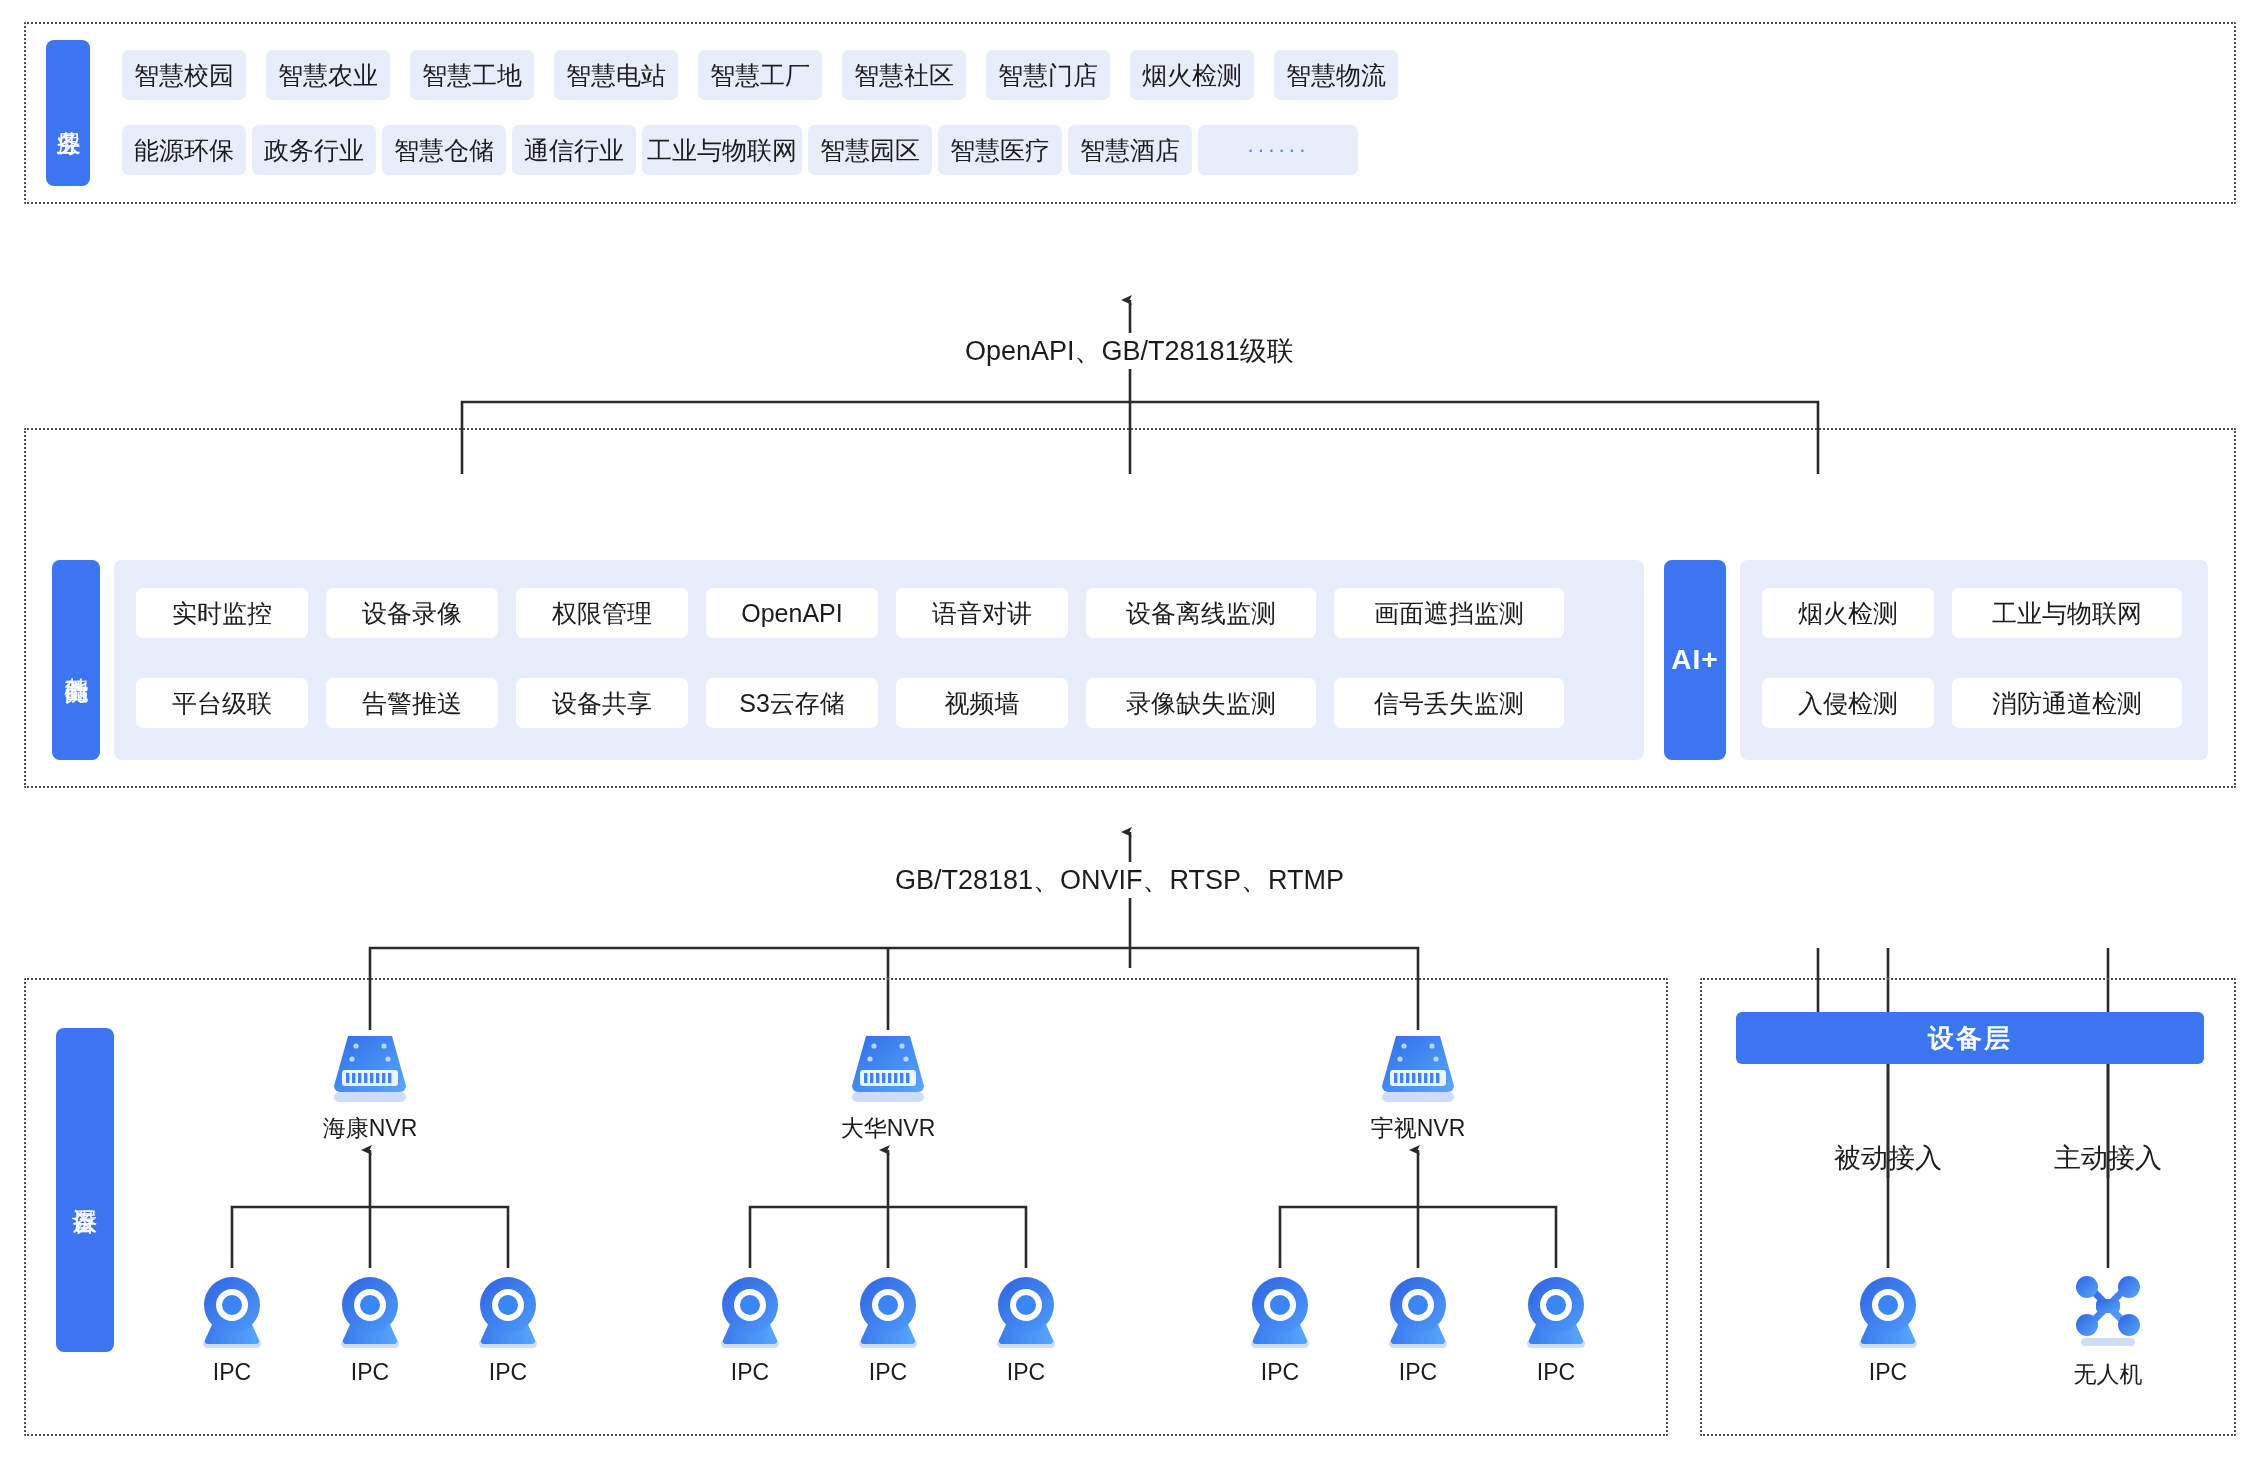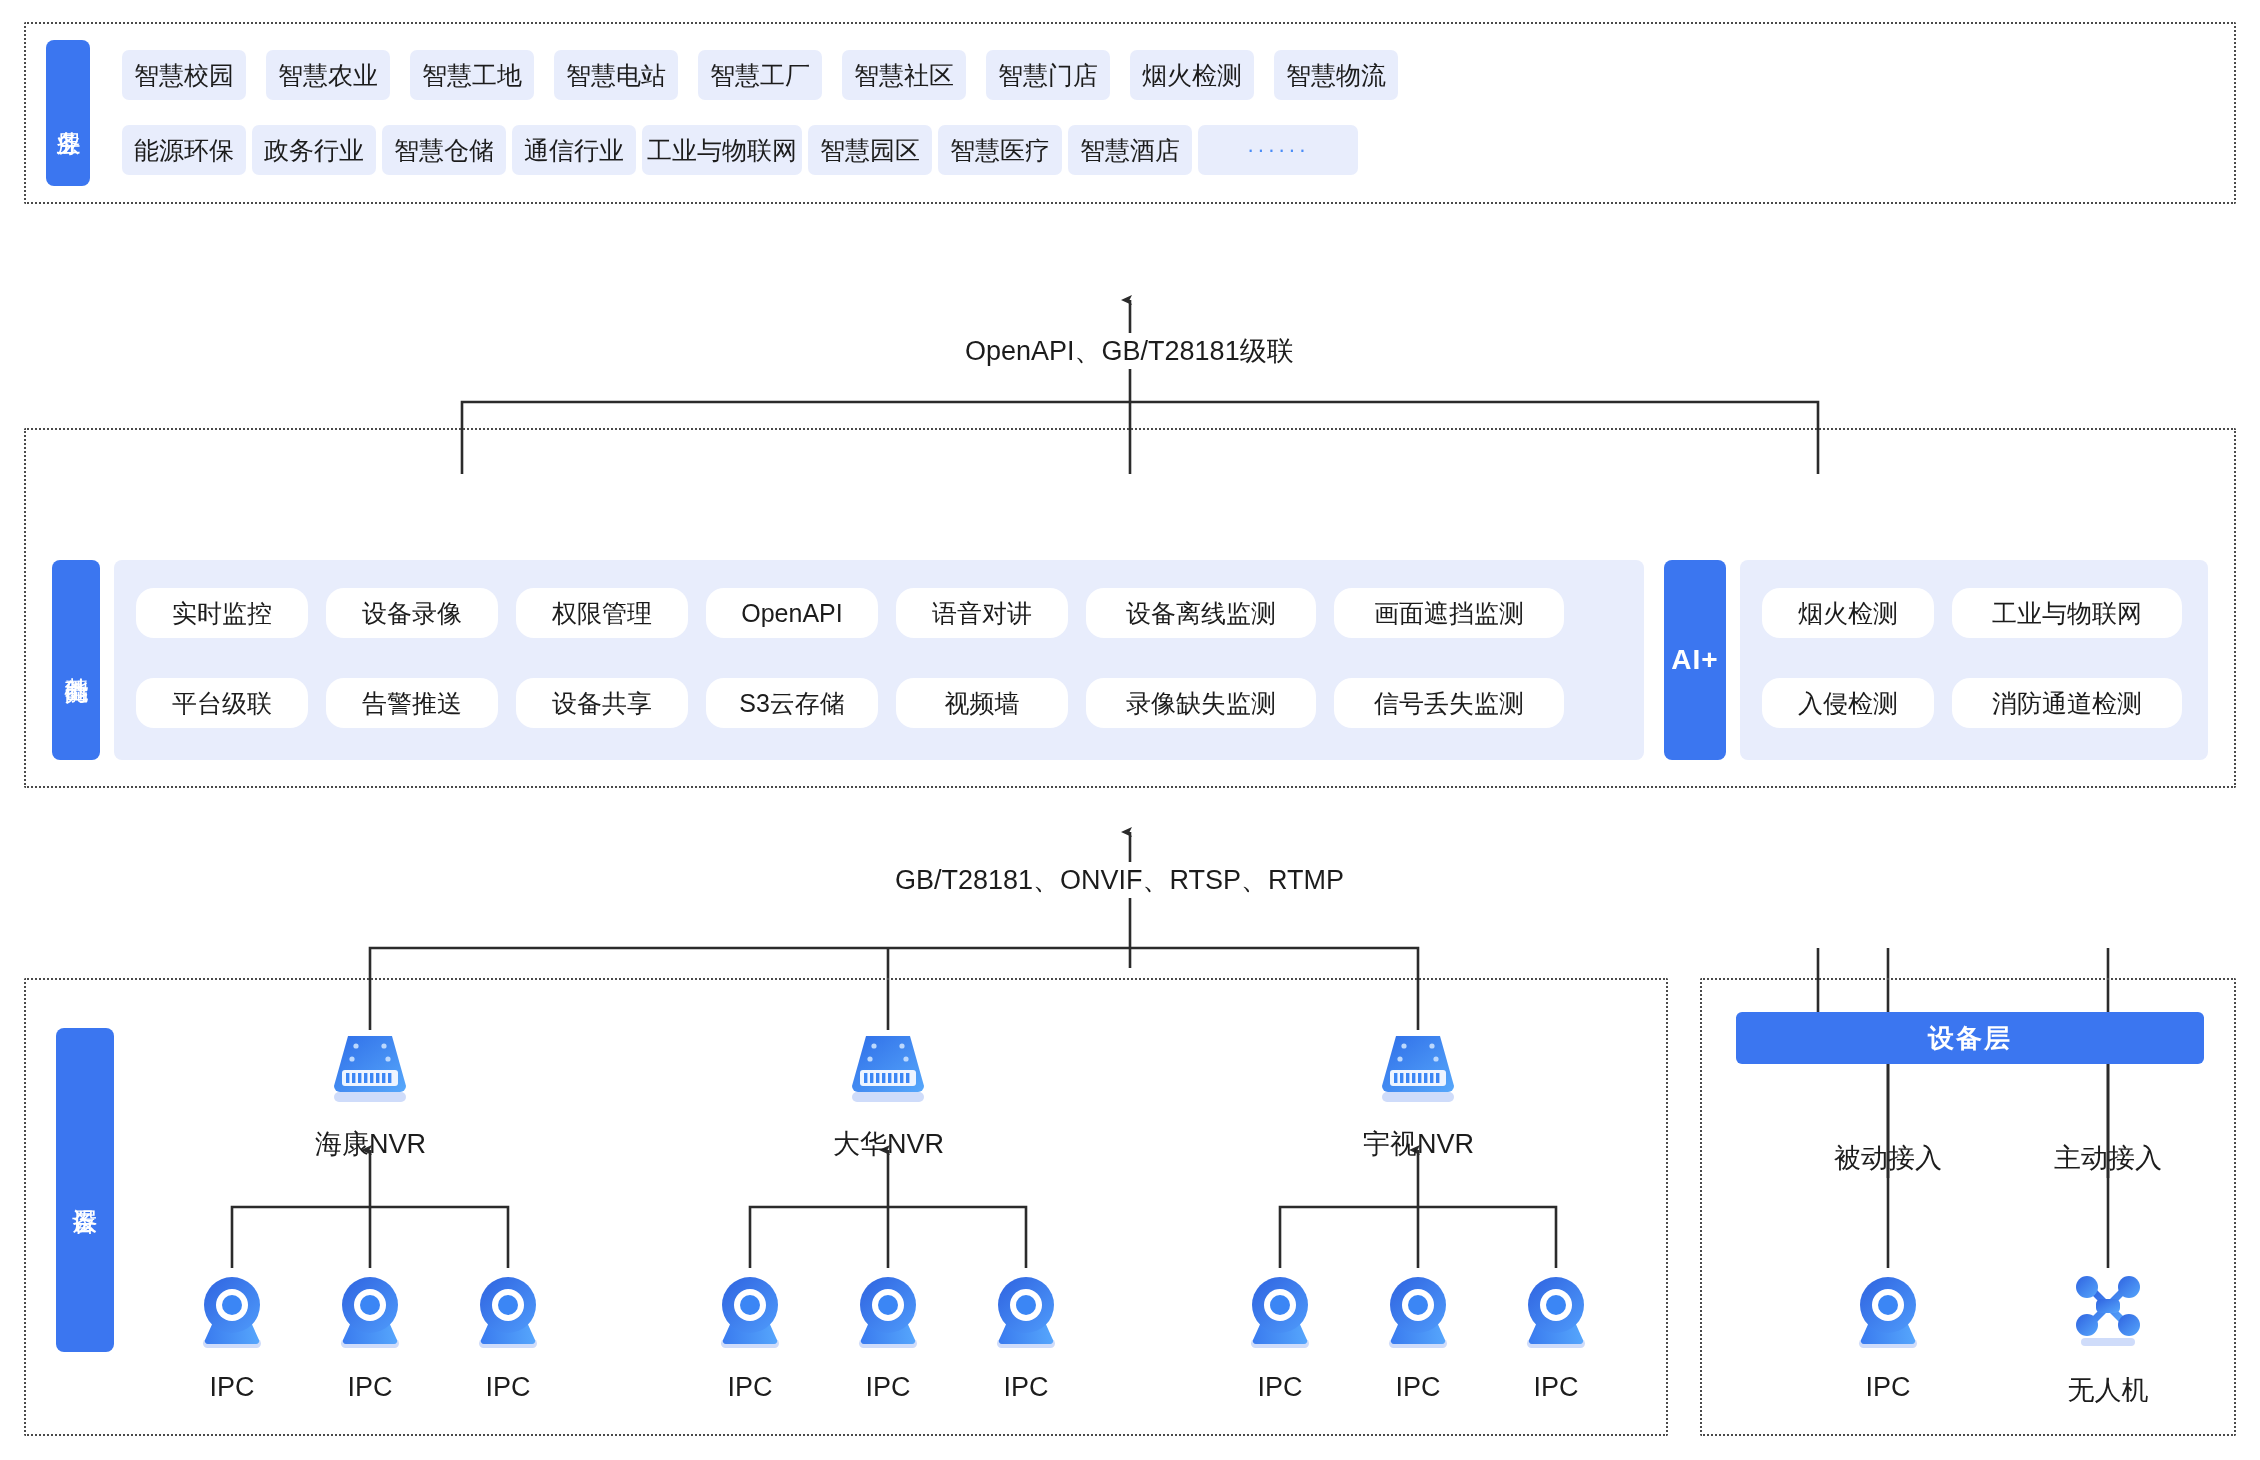--- a/index.html
+++ b/index.html
@@ -39,21 +39,21 @@
     align-items: center;
     justify-content: center;
     font-size: 25px;
     color: #1c1c1c;
     height: 50px;
     white-space: nowrap;
   }
   .chip.dots { color: #4a8cf7; letter-spacing: 3px; font-size: 22px; }
   .cap-chip {
     background: #ffffff;
-    border-radius: 18px;
+    border-radius: 7px;
     display: flex;
     align-items: center;
     justify-content: center;
     font-size: 25px;
     color: #1c1c1c;
     height: 50px;
     white-space: nowrap;
   }
   .conn-label {
     position: absolute;
@@ -115,21 +115,21 @@
   #device-bar {
     position: absolute; left: 1736px; top: 1012px; width: 468px; height: 52px;
     background: #3b76f0; border-radius: 6px;
     display: flex; align-items: center; justify-content: center;
     color: #fff; font-size: 26px; font-weight: 600; letter-spacing: 2px;
   }
 
   .icon-node { position: absolute; width: 110px; text-align: center; }
   .icon-node .glyph { display: block; margin: 0 auto; }
   .icon-node .cap {
-    display: block; margin-top: 20px; font-size: 27px; color: #1c1c1c; white-space: nowrap;
+    display: block; margin-top: 7px; font-size: 23px; color: #1c1c1c; white-space: nowrap;
   }
 </style>
 </head>
 <body>
 
 <div id="root">
 
   <svg class="lines" viewBox="0 0 2260 1460">
     <defs>
       <marker id="arrow" markerWidth="12" markerHeight="12" refX="5" refY="9" orient="auto" markerUnits="userSpaceOnUse">

